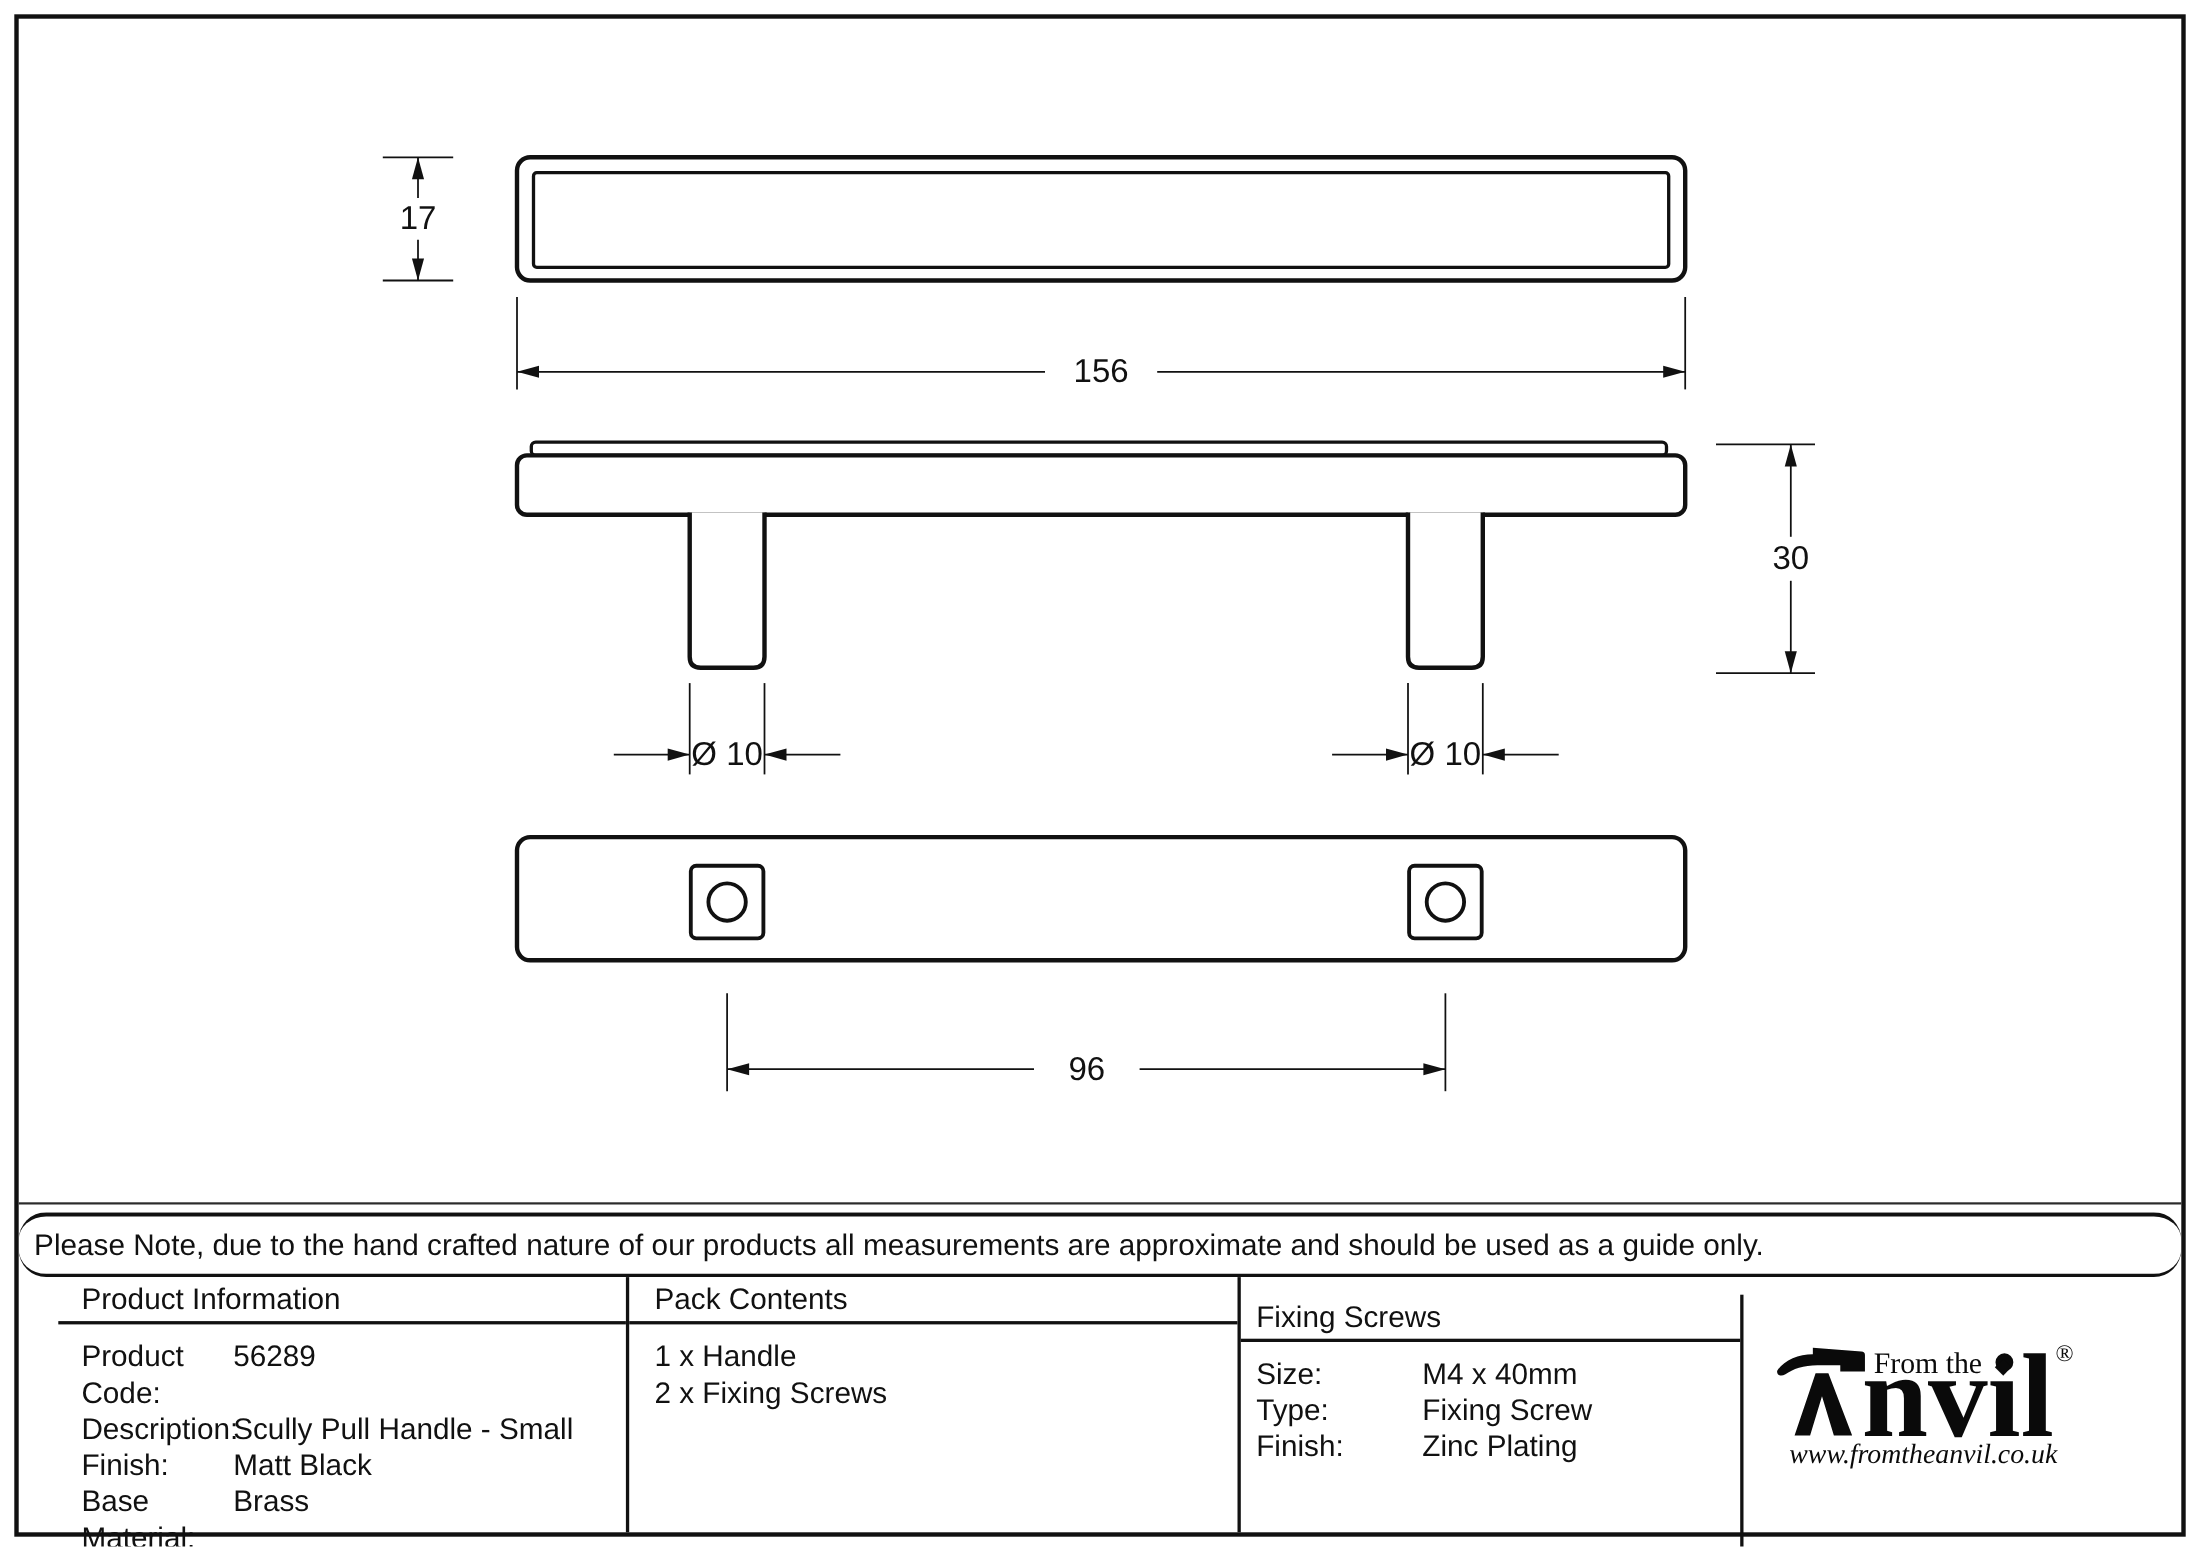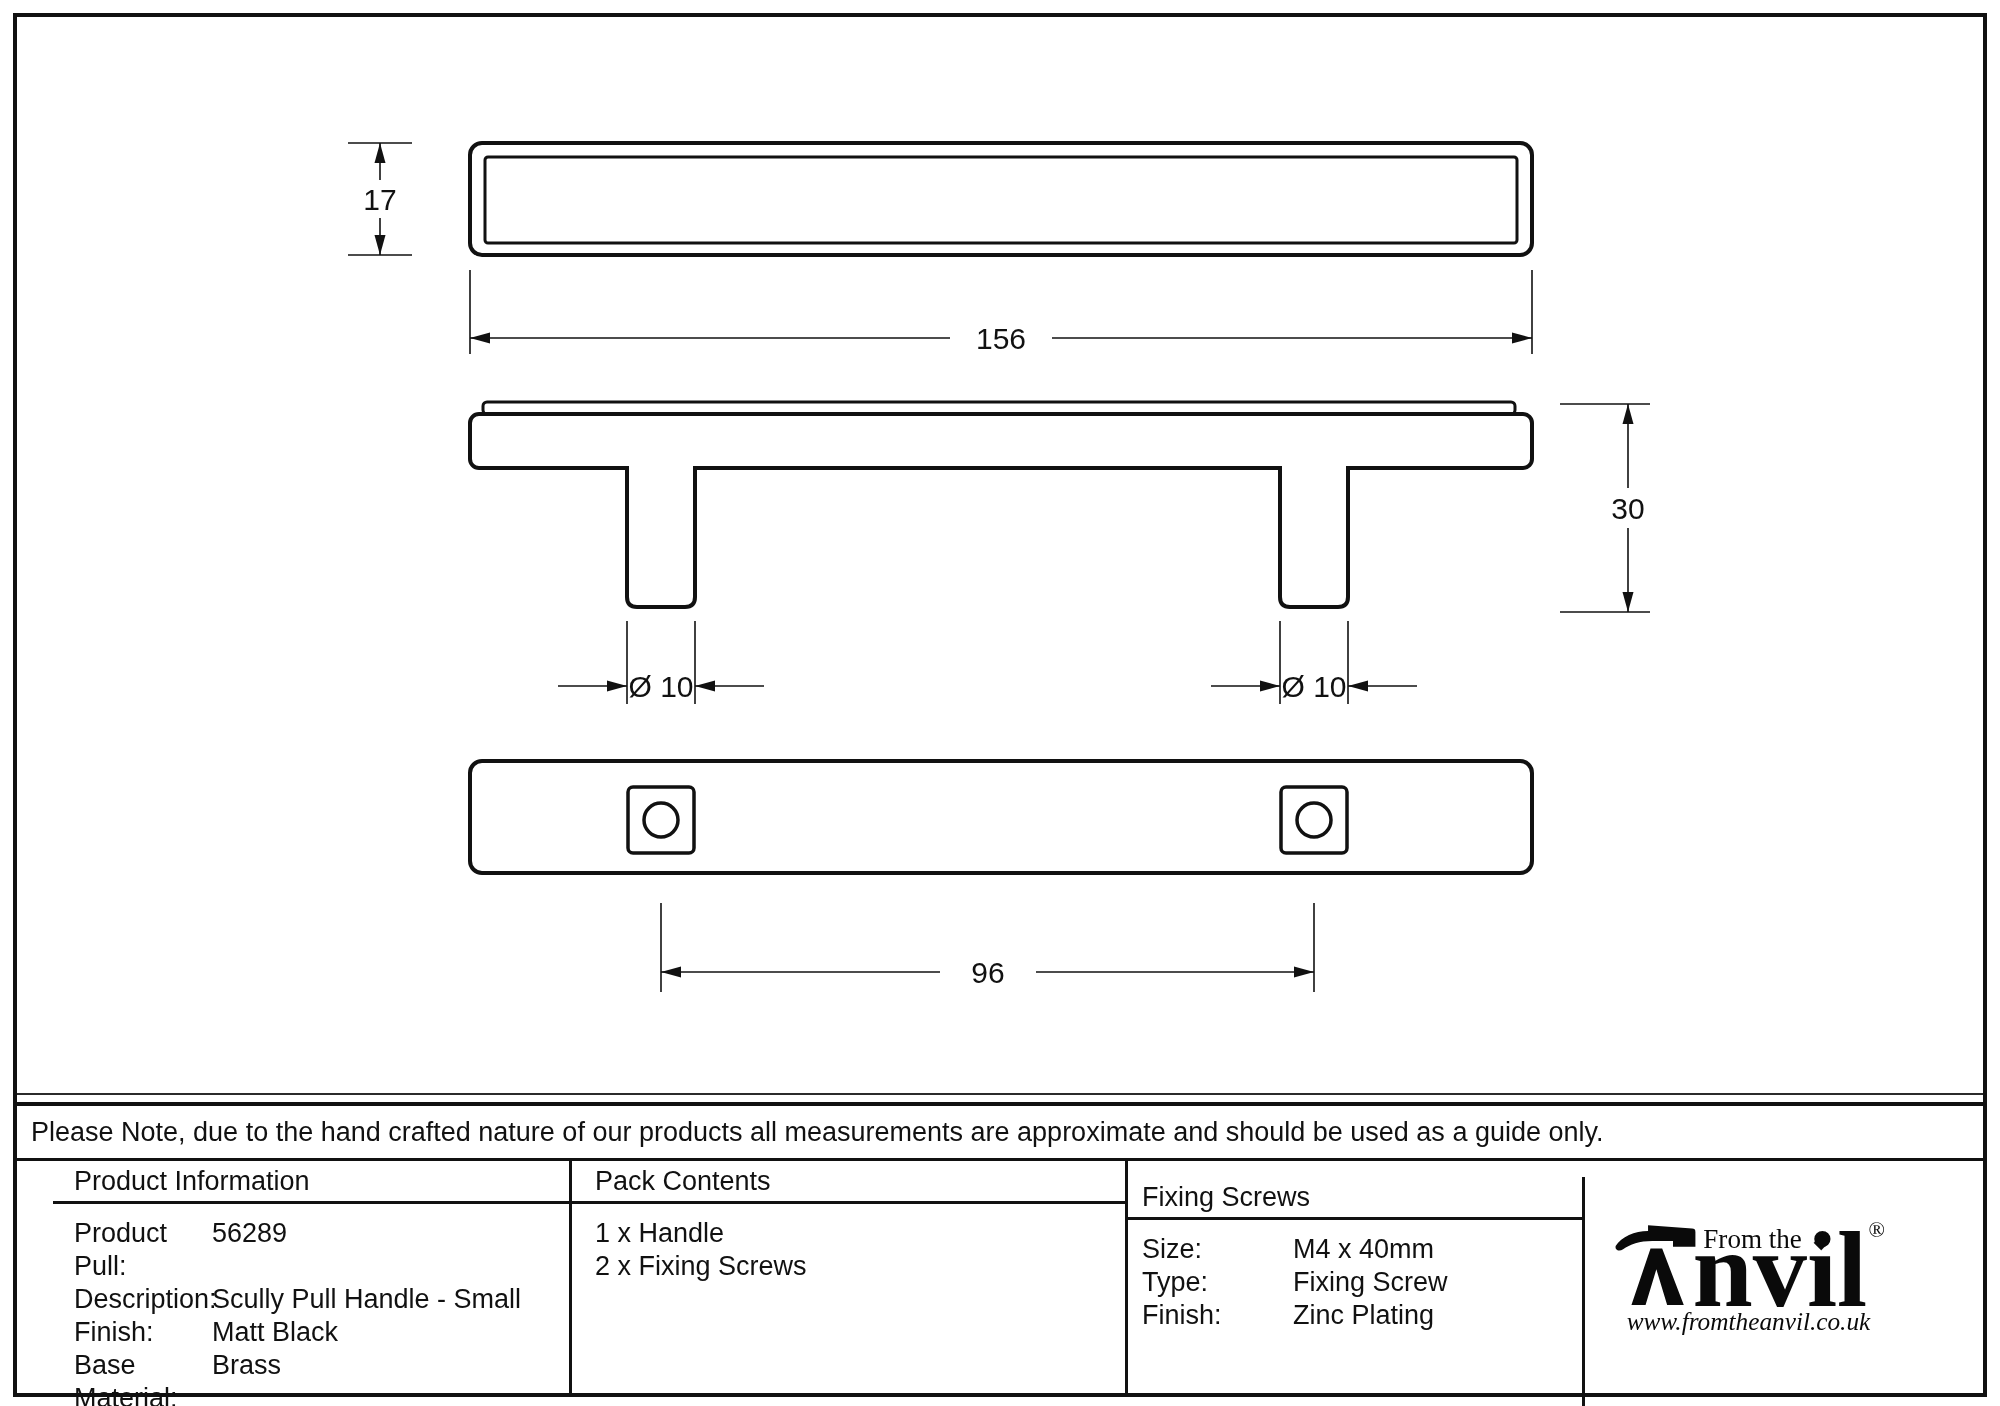--- a/index.html
+++ b/index.html
@@ -19,20 +19,21 @@
   }
   .thin-rule {
     position:absolute; left:17px; top:1093px; width:1966px; height:2px;
     background:#2b2b2b;
   }
   .note-row {
     position:absolute; left:17px; top:1102px; width:1966px; height:59px;
     border-top:4px solid #111; border-bottom:3px solid #111;
     display:flex; align-items:center; padding-left:14px;
     font-size:27px;
+    border-radius:25px;
   }
   .spec-table {
     position:absolute; left:17px; top:1161px; width:1966px; height:232px;
     display:flex;
   }
   .col { height:100%; }
   .col-border { border-right:3px solid #111; }
   .col1 { width:555px;padding-left:36px; }
   .col2 { width:556px; }
   .col3 { width:457px;margin-top:16px; }
@@ -150,21 +151,21 @@
 </div>
 
 <div class="spec-table">
 
   <div class="col col1 col-border">
     <div class="thead">
       <span>Product Information</span>
     </div>
     <div class="tbody">
       <div class="trow">
-        <span class="tlabel-1">Product Pull:</span>
+        <span class="tlabel-1">Product Code:</span>
         <span class="tvalue">56289</span>
       </div>
       <div class="trow">
         <span class="tlabel-1">Description:</span>
         <span class="tvalue">Scully Pull Handle - Small</span>
       </div>
       <div class="trow">
         <span class="tlabel-1">Finish:</span>
         <span class="tvalue">Matt Black</span>
       </div>

